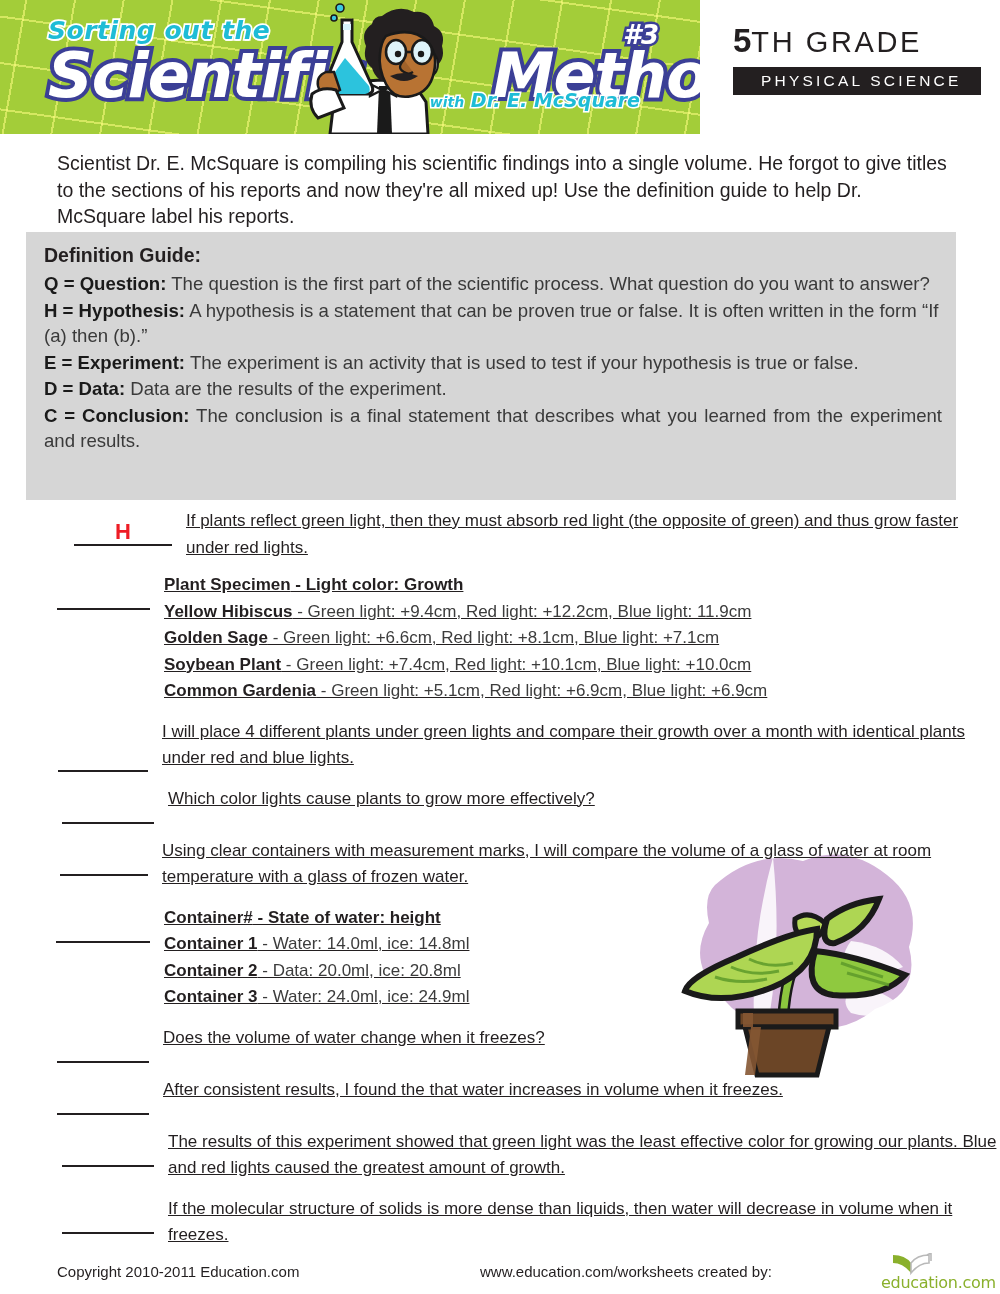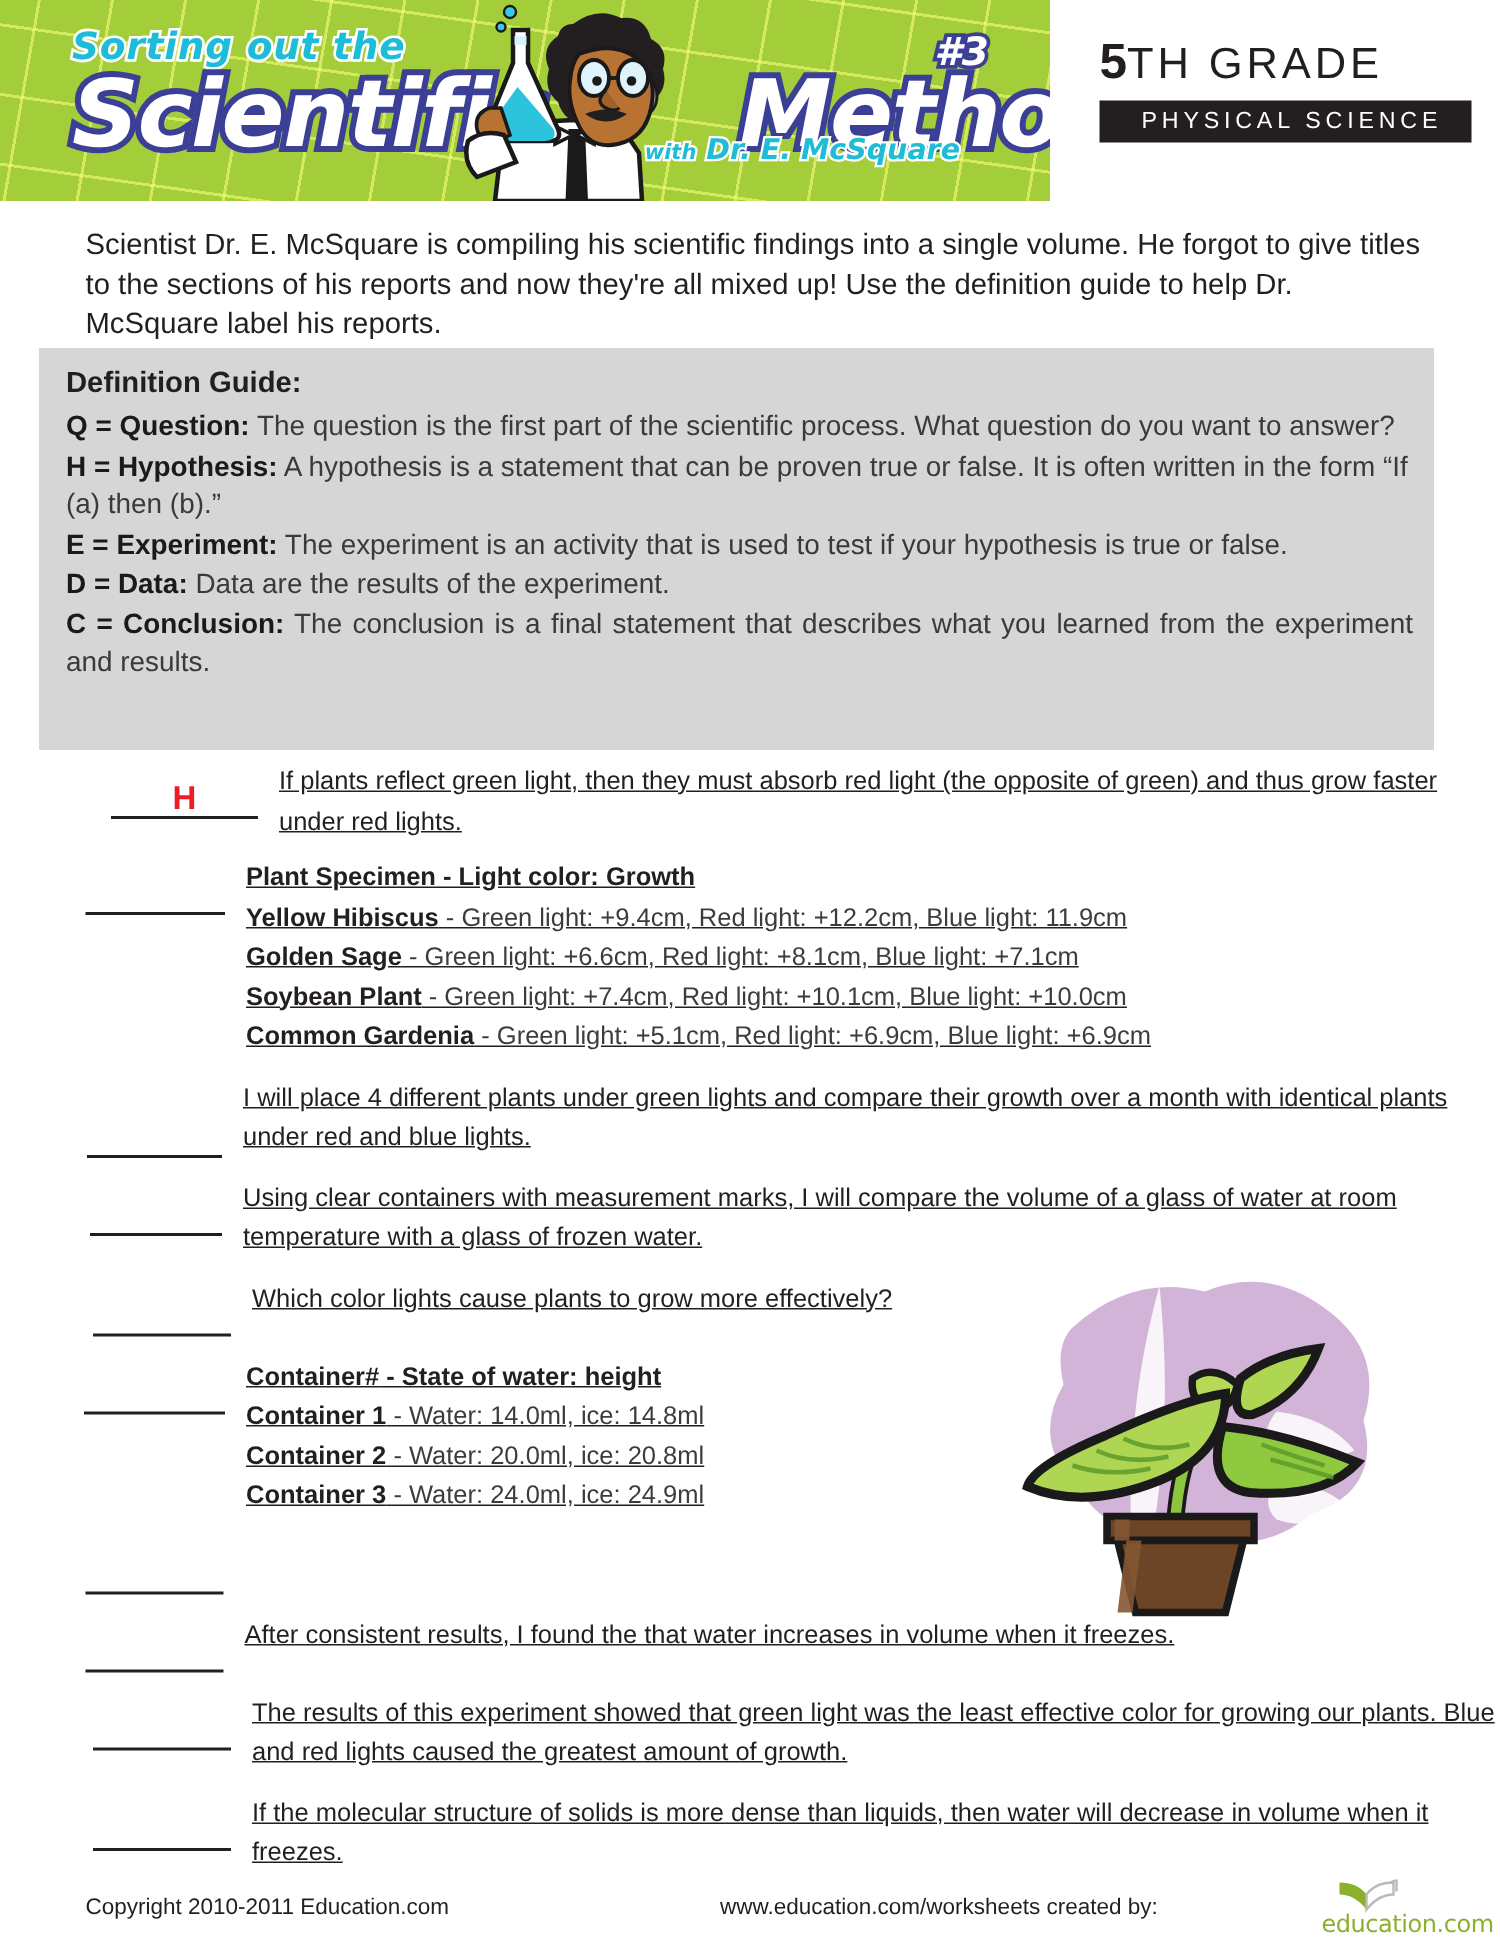--- a/index.html
+++ b/index.html
@@ -316,50 +316,51 @@
     </div>
   </div>
 
   <div class="row r2" style="margin-top:14px;align-items:flex-end;">
     <div class="blank">
         <span class="ans"></span>
       </div>
     <div class="rowtext">I will place 4 different plants under green lights and compare their growth over a month with identical plants under red and blue lights.</div>
   </div>
 
+  <div class="row r4" style="margin-top:14px;">
+    <div class="blank">
+        <span class="ans"></span>
+      </div>
+    <div class="rowtext">Which color lights cause plants to grow more effectively?</div>
+  </div>
+
   <div class="row r3" style="margin-top:14px;">
     <div class="blank">
         <span class="ans"></span>
       </div>
     <div class="rowtext">Using clear containers with measurement marks, I will compare the volume of a glass of water at room temperature with a glass of frozen water.</div>
-  </div>
-
-  <div class="row r4" style="margin-top:14px;">
-    <div class="blank">
-        <span class="ans"></span>
-      </div>
-    <div class="rowtext">Which color lights cause plants to grow more effectively?</div>
   </div>
 
   <div class="row r5" style="margin-top:14px;">
     <div class="blank">
         <span class="ans"></span>
       </div>
     <div class="rowtext narrow">
       <div class="hd"><span>Container#</span><span> - State of water: height</span></div>
       <div><b>Container 1</b><span class="dim"> - Water: 14.0ml, ice: 14.8ml</span></div>
-      <div><b>Container 2</b><span class="dim"> - Water: 20.0ml, ice: 20.8ml</span></div>
+      <div><b>Container 2</b><span class="dim"> - Data: 20.0ml, ice: 20.8ml</span></div>
       <div><b>Container 3</b><span class="dim"> - Water: 24.0ml, ice: 24.9ml</span></div>
     </div>
   </div>
 
   <div class="row r6" style="margin-top:14px;">
     <div class="blank">
         <span class="ans"></span>
       </div>
+    <div class="rowtext narrow">Does the volume of water change when it freezes?</div>
   </div>
 
   <div class="row r7" style="margin-top:14px;">
     <div class="blank">
         <span class="ans"></span>
       </div>
     <div class="rowtext">After consistent results, I found the that water increases in volume when it freezes.</div>
   </div>
 
   <div class="row r8" style="margin-top:14px;">

